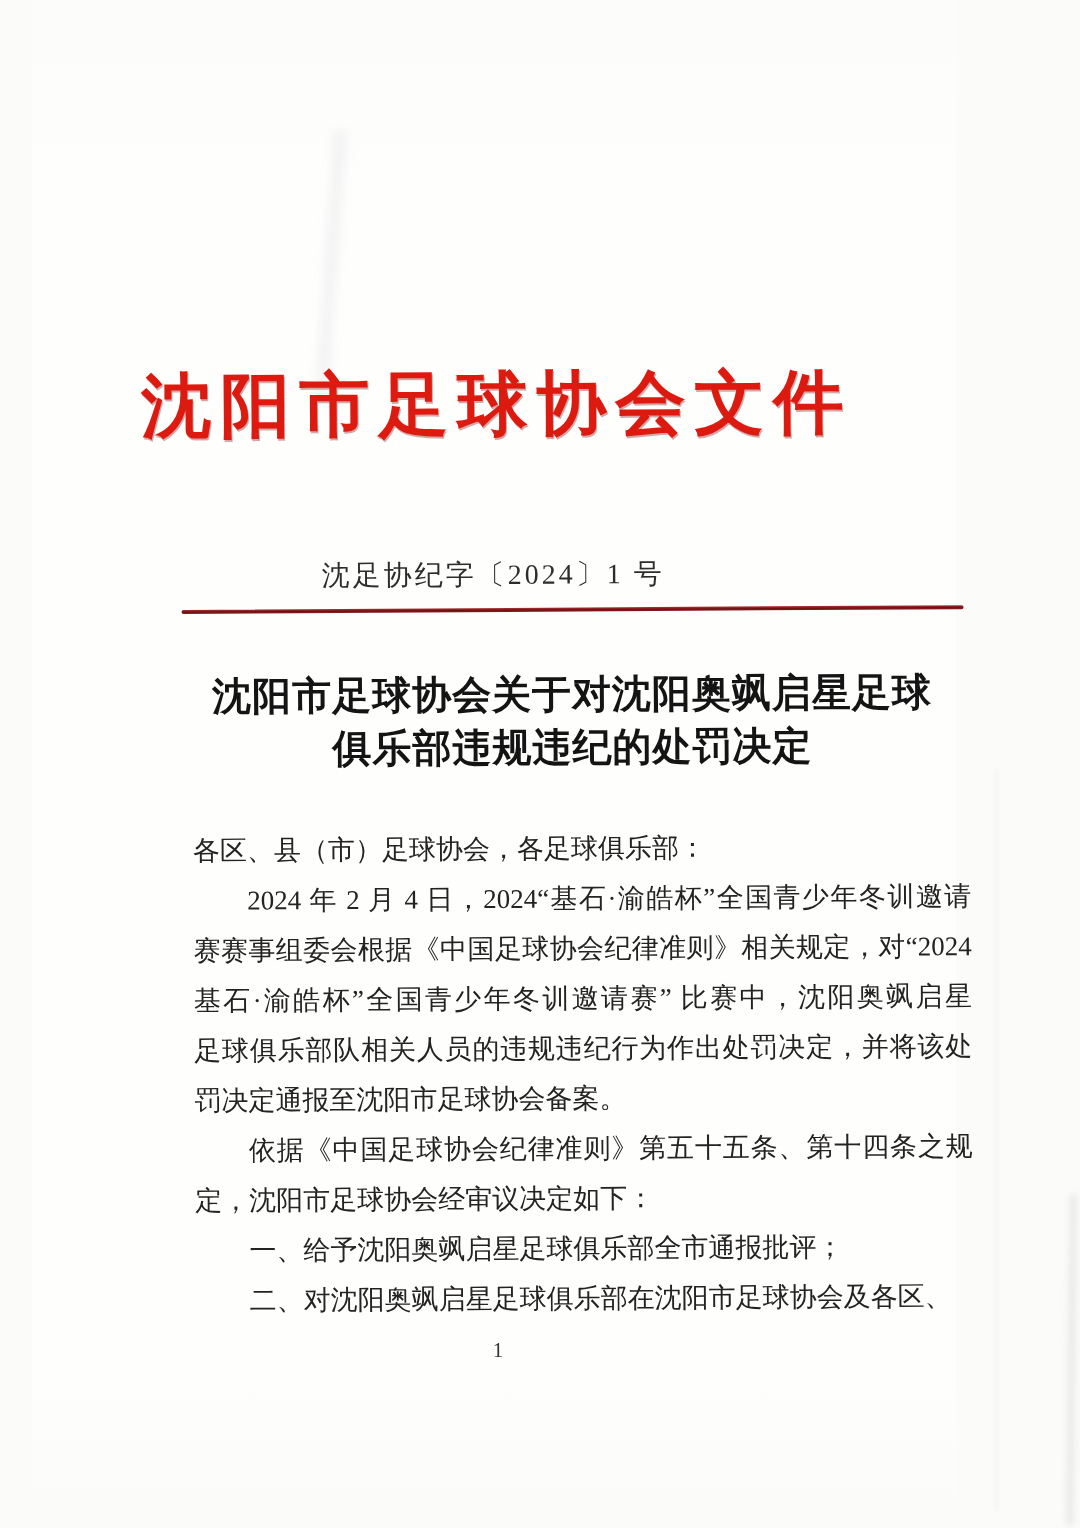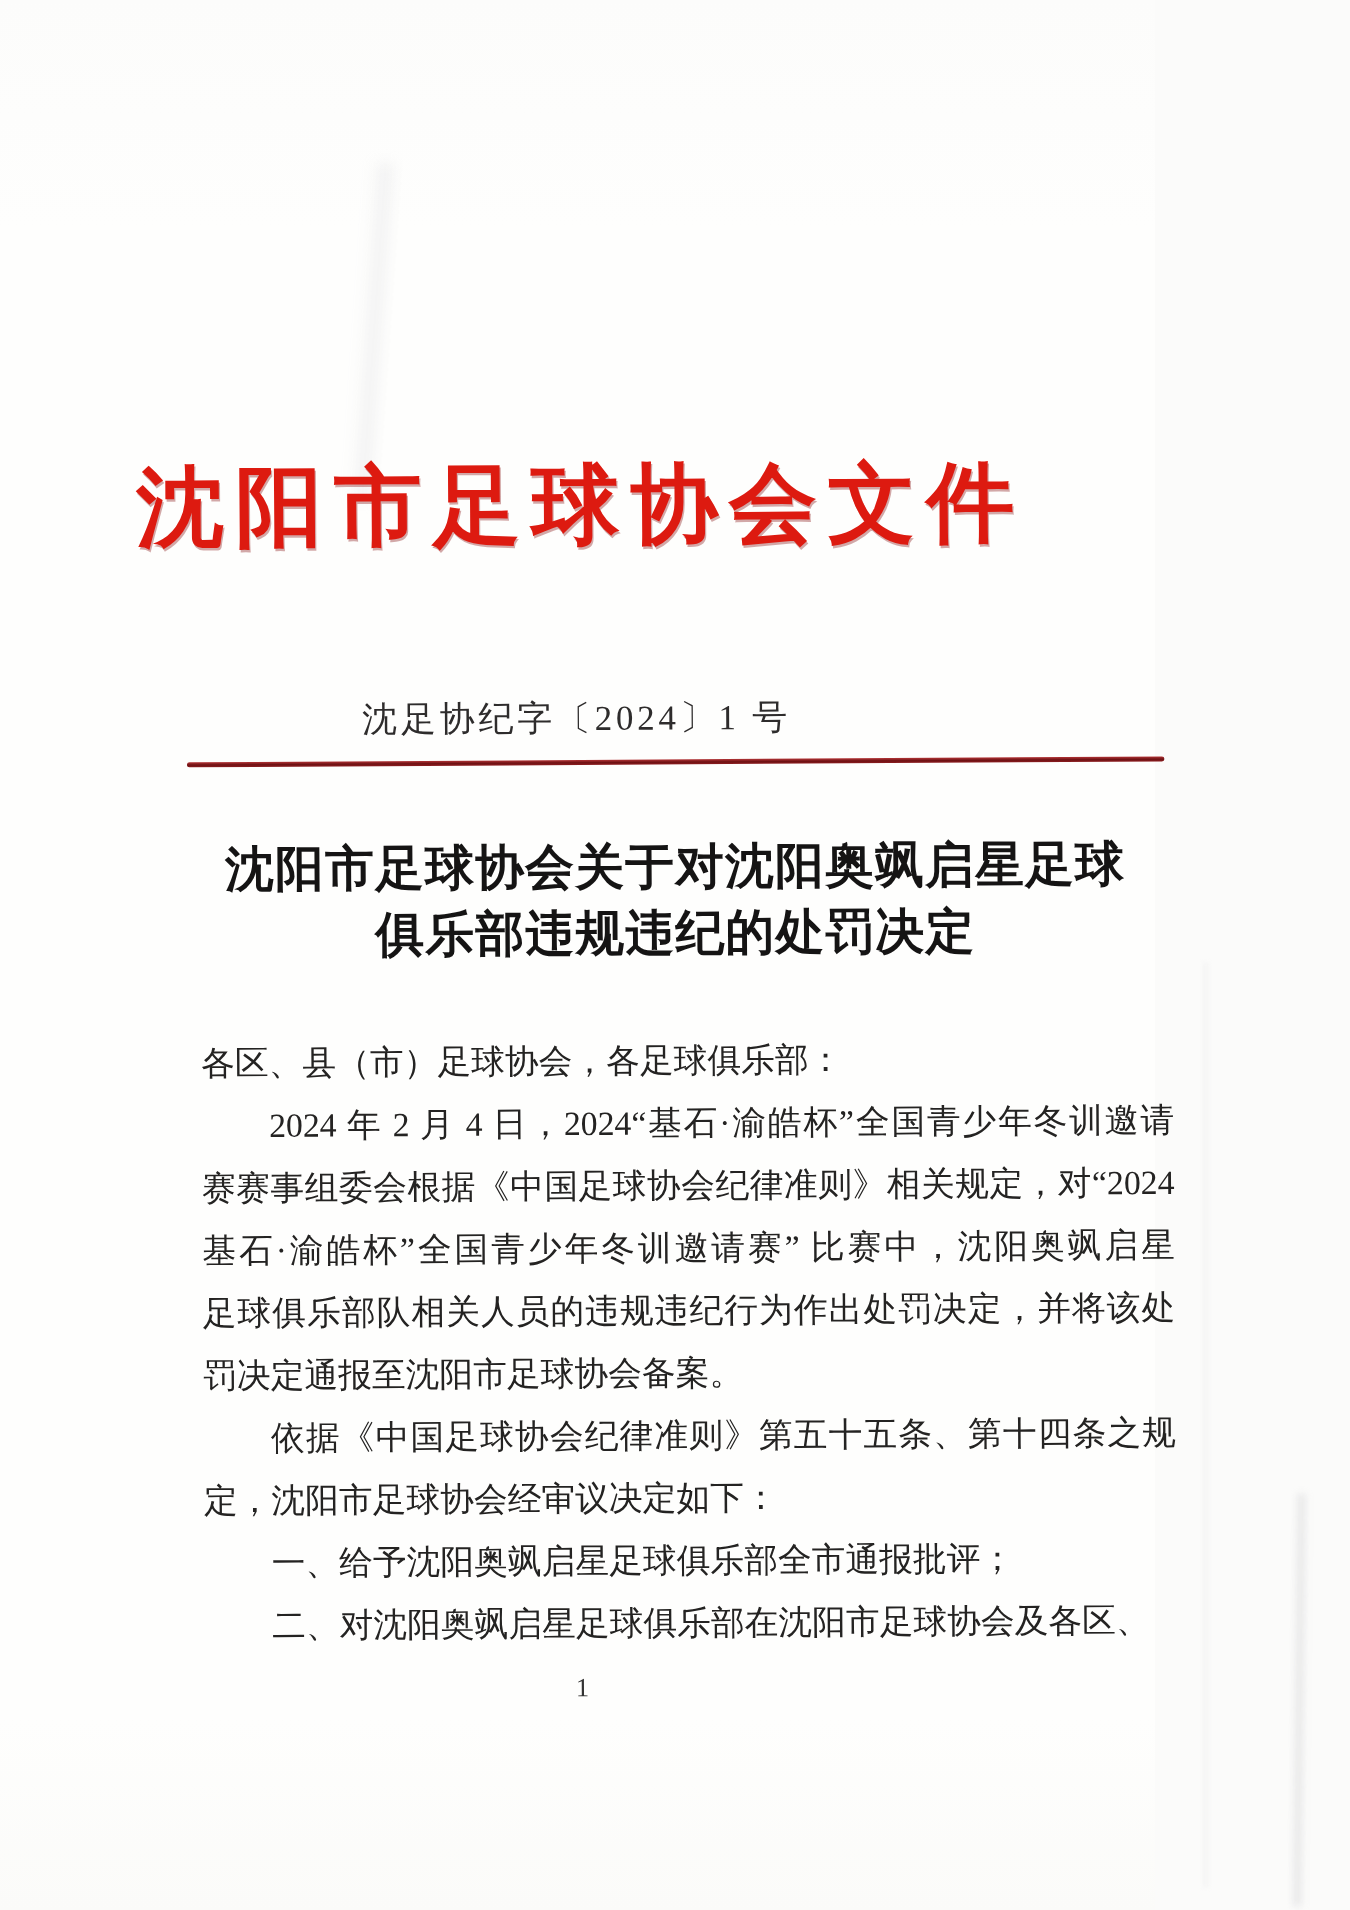--- a/index.html
+++ b/index.html
@@ -10,20 +10,21 @@
     overflow: hidden;
     background: #fbfbfa;
     font-family: "Liberation Serif", "DejaVu Serif", serif;
   }
 
   .scan-page {
     position: relative;
     width: 924px;
     height: 1528px;
     background: linear-gradient(180deg, #fcfcfb 0%, #fefefd 12%, #fefefd 90%, #fbfbf9 100%);
+    margin-left: 32px;
   }
 
   
   .scan-streak-right {
     position: absolute;
     left: 1036px;
     top: 1195px;
     width: 7px;
     height: 330px;
     background: rgba(185, 185, 192, 0.28);

